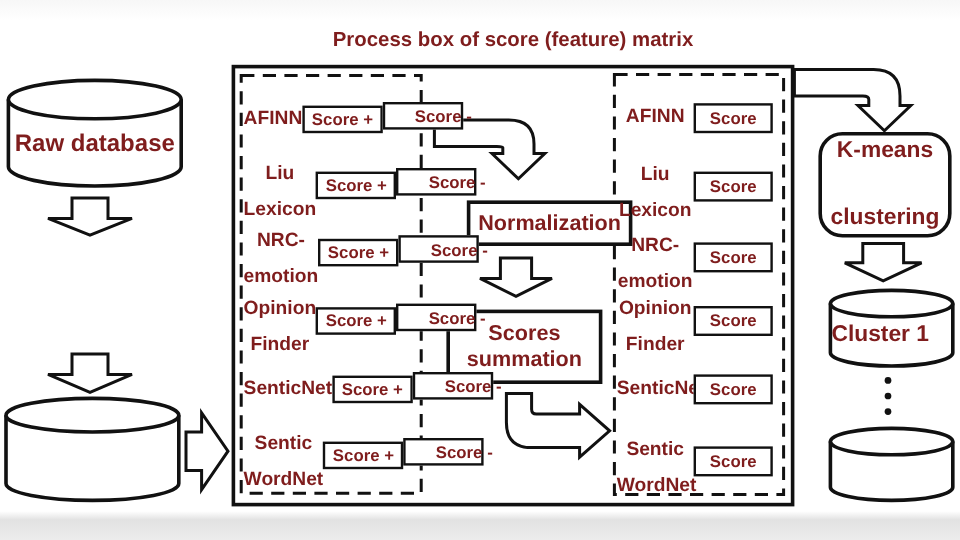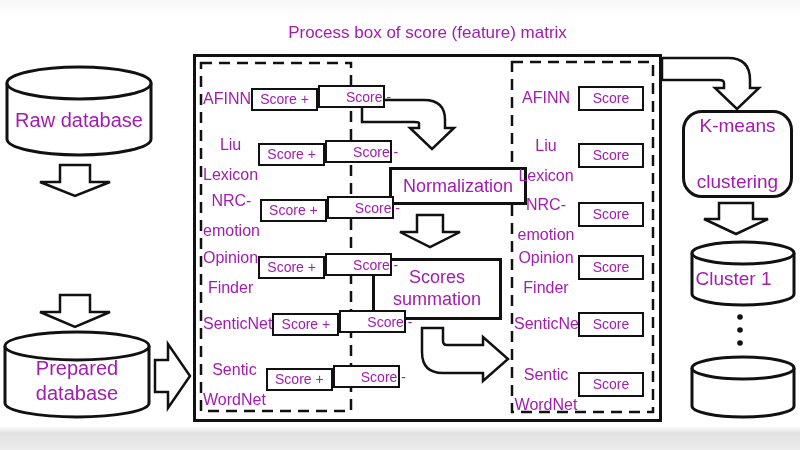--- a/index.html
+++ b/index.html
@@ -1,18 +1,18 @@
 <!DOCTYPE html>
 <html><head>
 <meta charset="utf-8">
 <style>
   html,body{margin:0;padding:0;background:#fff;}
   .stage{
     position:relative;width:800px;height:450px;background:#fff;overflow:hidden;
-    font-family:"Liberation Sans",sans-serif;font-weight:normal;color:#a21caf;
+    font-family:"Liberation Sans",sans-serif;font-weight:bold;color:#7f1d1d;
   }
   .band{position:absolute;left:0;width:800px;}
   .band.top{top:0;height:17px;background:linear-gradient(180deg,#f7f7f7 0%,#ffffff 100%);}
   .band.bottom{top:426px;height:24px;background:linear-gradient(180deg,#ffffff 0%,#e2e2e2 30%,#ececec 100%);}
   .center{display:flex;align-items:center;justify-content:center;text-align:center;}
   .col{display:flex;flex-direction:column;align-items:center;justify-content:center;text-align:center;}
   .box{position:absolute;box-sizing:border-box;border:3px solid #111;background:#fff;}
   .title{
     position:absolute;left:193px;top:23px;width:469px;text-align:center;
     font-size:17px;letter-spacing:0px;
@@ -91,24 +91,20 @@
     <g fill="#111">
       <circle cx="740" cy="317" r="2.8"></circle>
       <circle cx="740" cy="330" r="2.8"></circle>
       <circle cx="740" cy="343" r="2.8"></circle>
     </g>
   </svg>
 
   <div class="node-label center" style="left:10px;top:104px;width:138px;height:32px;font-size:20px;">Raw database</div>
 
 
-  <div class="node-label col two-line" style="left:7px;top:352px;width:140px;height:58px;font-size:20px;">
-    <div>Prepared</div>
-    <div>database</div>
-  </div>
 
   <div class="box center" style="left:365px;top:167px;width:138px;height:38px;font-size:18px;margin-left:24px;">
     <span>Normalization</span>
   </div>
 
   <div class="box col two-line" style="left:372px;top:258px;width:130px;height:62px;font-size:18px;line-height:1.2;">
     <div>Scores</div>
     <div>summation</div>
   </div>
 

